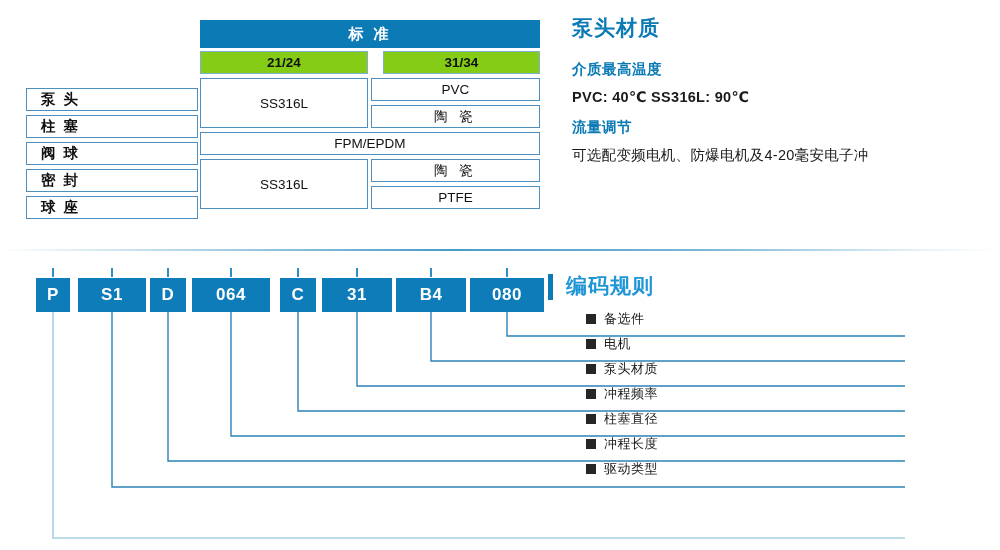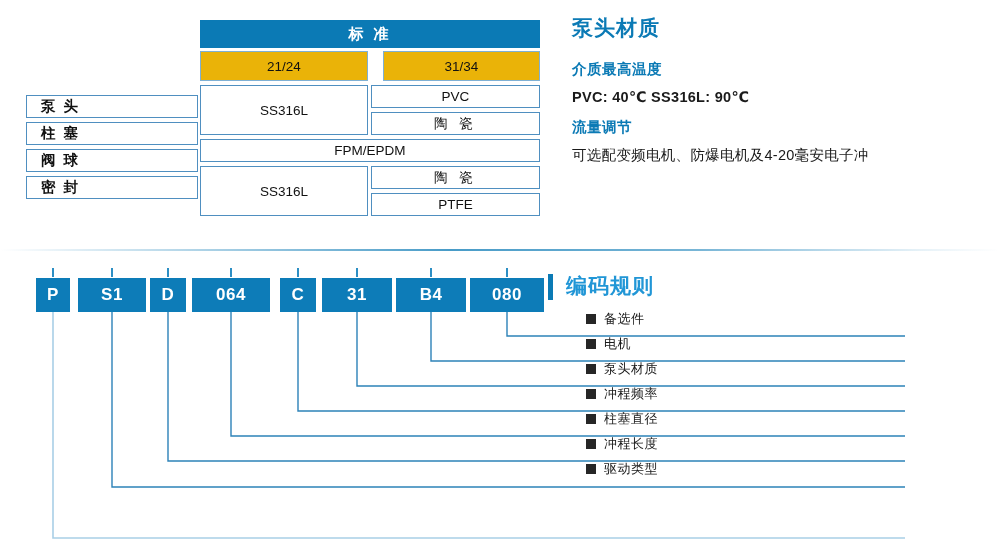--- a/index.html
+++ b/index.html
@@ -28,23 +28,23 @@
   .val-col{flex:1;margin-left:2px;}
 
   .hdr-main{
     height:28px;background:#0b7ab5;color:#fff;
     display:flex;align-items:center;justify-content:center;
     font-size:15px;font-weight:bold;letter-spacing:3px;
     box-sizing:border-box;
   }
   .hdr-sub-wrap{display:flex;margin-top:3px;}
   .hdr-sub{
-    height:30px;background:#eab308;border:1px solid #7fb0d4;
-    display:flex;align-items:center;justify-content:center;
-    font-size:13.5px;font-weight:normal;color:#111;
+    height:23px;background:#84cc16;border:1px solid #7fb0d4;
+    display:flex;align-items:center;justify-content:center;
+    font-size:13.5px;font-weight:bold;color:#111;
     box-sizing:border-box;
   }
   .hdr-sub.c1{width:168px;flex:0 0 168px;}
   .hdr-sub.c2{flex:1;margin-left:15px;}
 
   .cellbox{
     border:1px solid #4f8fc0;box-sizing:border-box;
     display:flex;align-items:center;justify-content:center;
     font-size:13.5px;color:#111;background:#fff;
   }
@@ -134,20 +134,21 @@
         </div>
       </div>
     </div>
 
     <div class="srow" style="margin-top:4px;">
       <div class="lab-col">
         <div class="lab-cell" style="margin-top:10px;">泵 头</div>
         <div class="lab-cell">柱 塞</div>
         <div class="lab-cell">阀 球</div>
         <div class="lab-cell">密 封</div>
+        <div class="lab-cell">球 座</div>
       </div>
 
       <div class="val-col">
         <div class="grp" style="margin-top:0;">
           <div class="cellbox c1">SS316L</div>
           <div class="c2">
             <div class="cellbox">PVC</div>
             <div class="cellbox cell-zh">陶 瓷</div>
           </div>
         </div>

